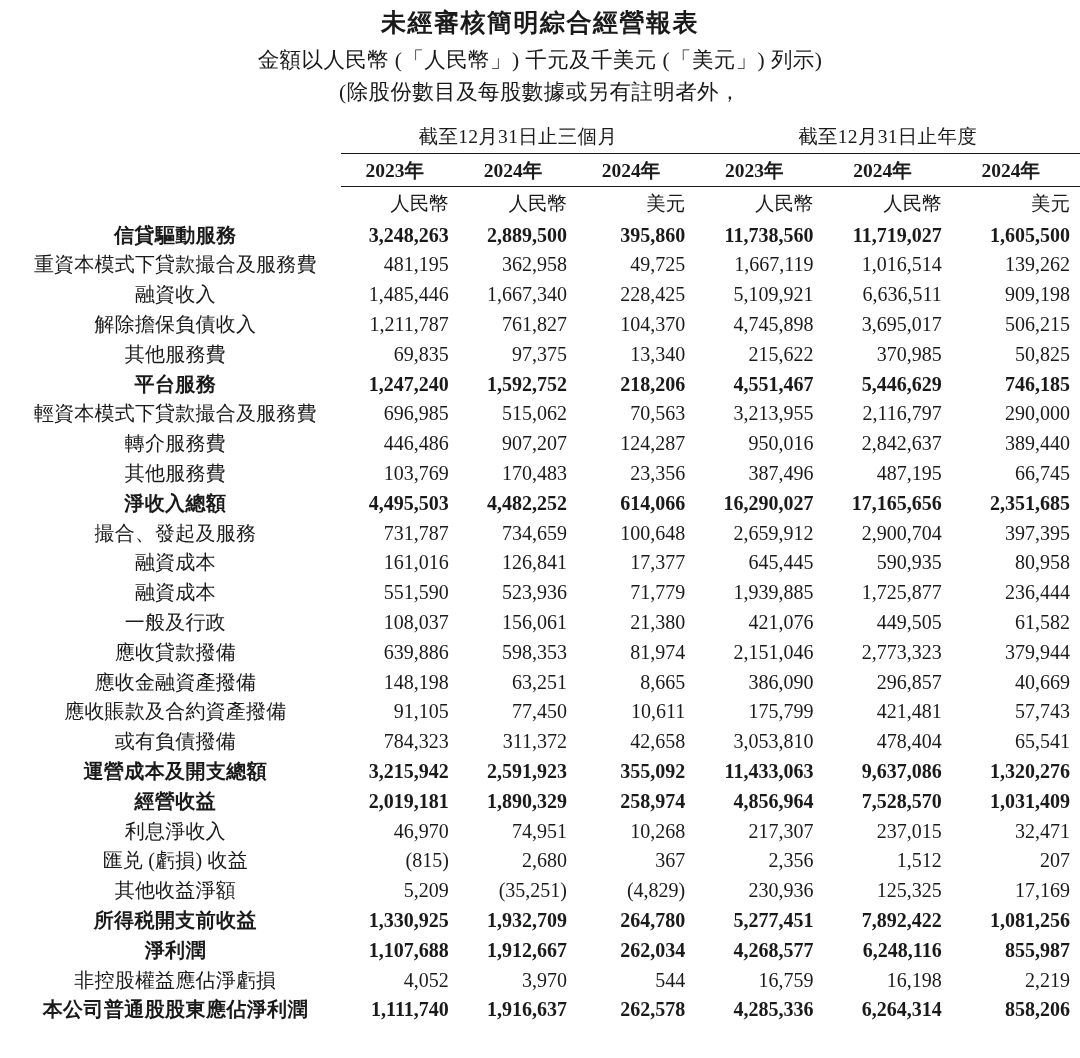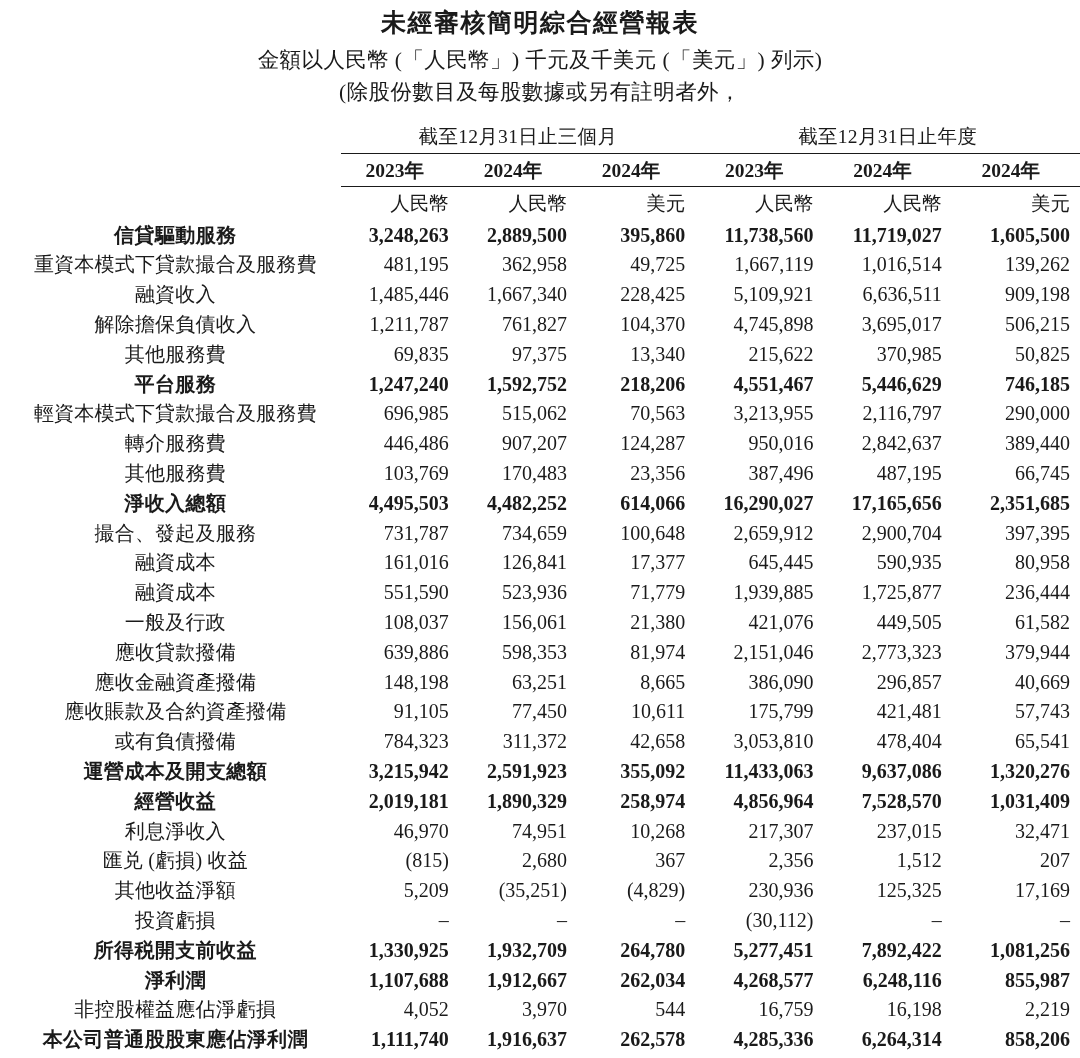--- a/index.html
+++ b/index.html
@@ -352,29 +352,20 @@
         </tr>
         <tr class="drow">
           <td class="lbl ind1">其他收益淨額</td>
           <td class="num">5,209</td>
           <td class="num">(35,251)</td>
           <td class="num">(4,829)</td>
           <td class="num">230,936</td>
           <td class="num">125,325</td>
           <td class="num">17,169</td>
         </tr>
-        <tr class="drow">
-          <td class="lbl ind1">投資虧損</td>
-          <td class="num">–</td>
-          <td class="num">–</td>
-          <td class="num">–</td>
-          <td class="num">(30,112)</td>
-          <td class="num">–</td>
-          <td class="num">–</td>
-        </tr>
         <tr class="drow bold">
           <td class="lbl">所得税開支前收益</td>
           <td class="num">1,330,925</td>
           <td class="num">1,932,709</td>
           <td class="num">264,780</td>
           <td class="num">5,277,451</td>
           <td class="num">7,892,422</td>
           <td class="num">1,081,256</td>
         </tr>
         <tr class="drow bold">

